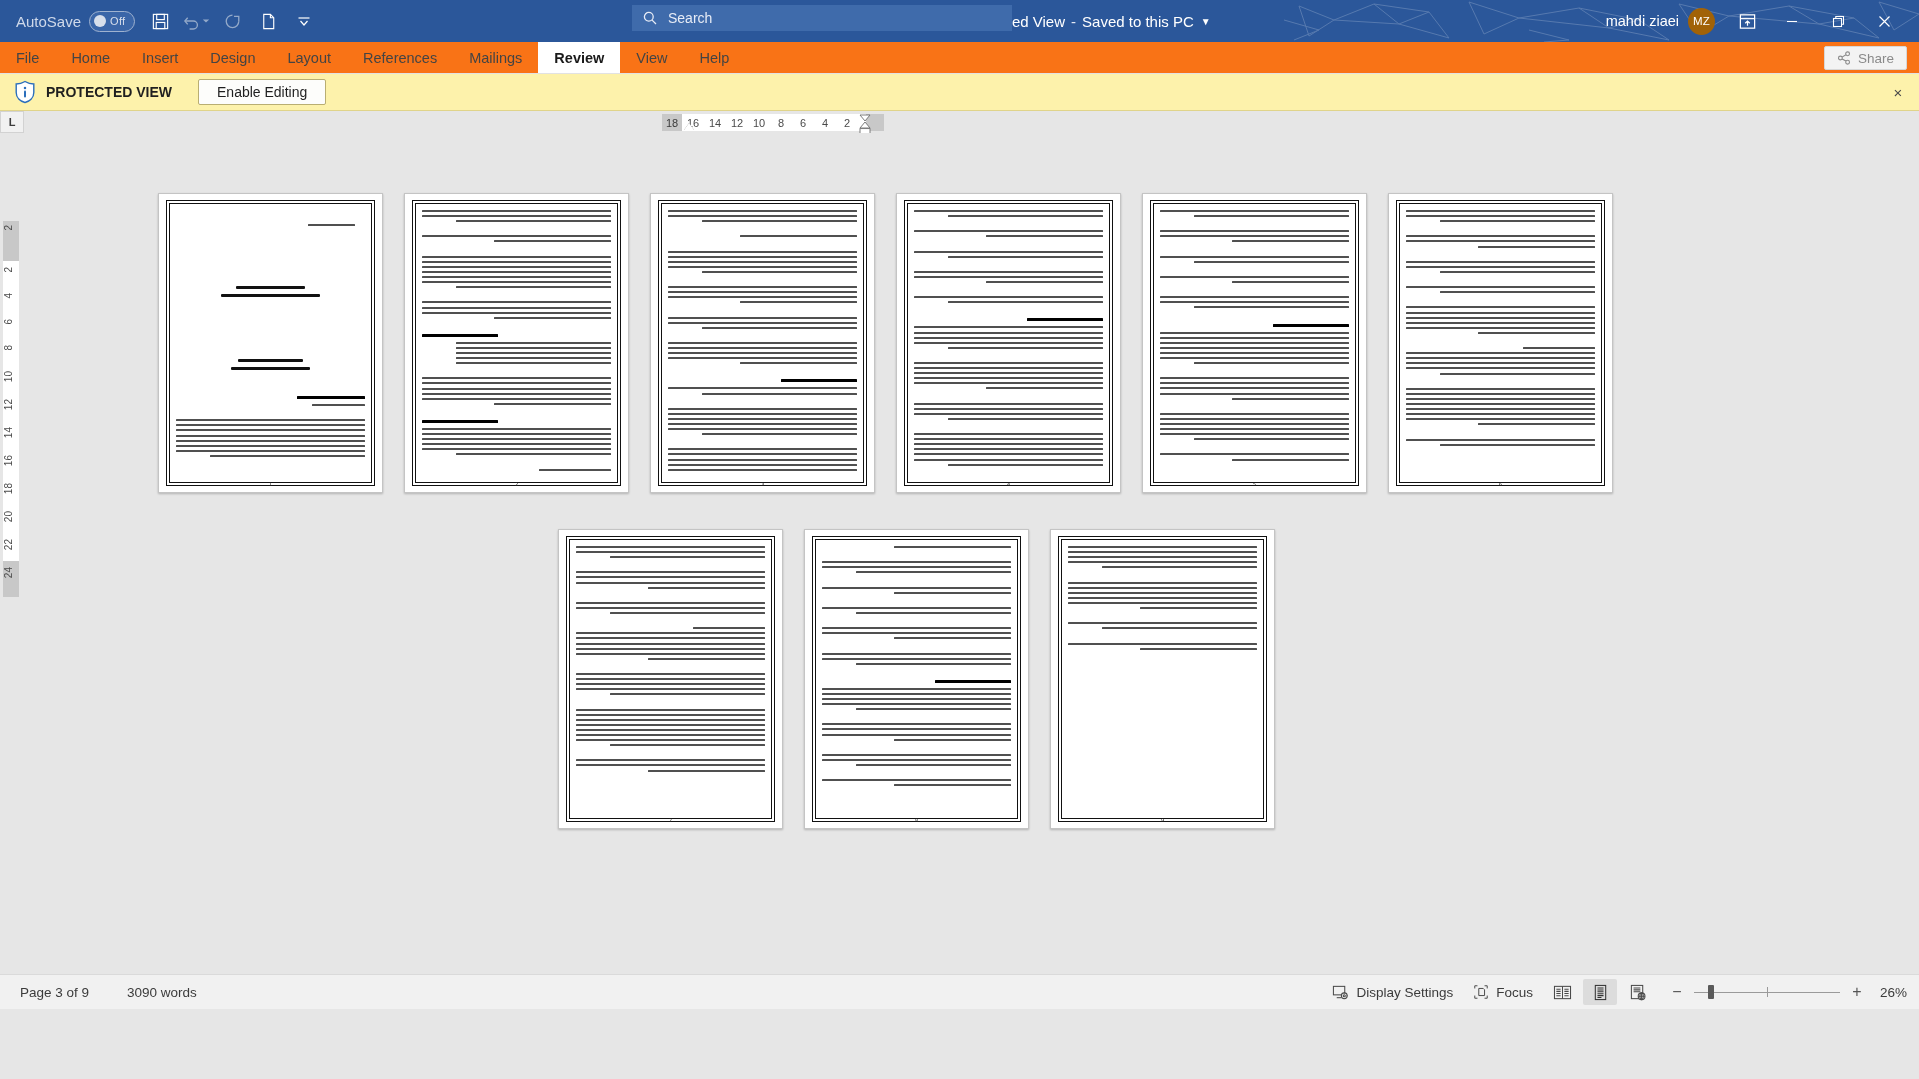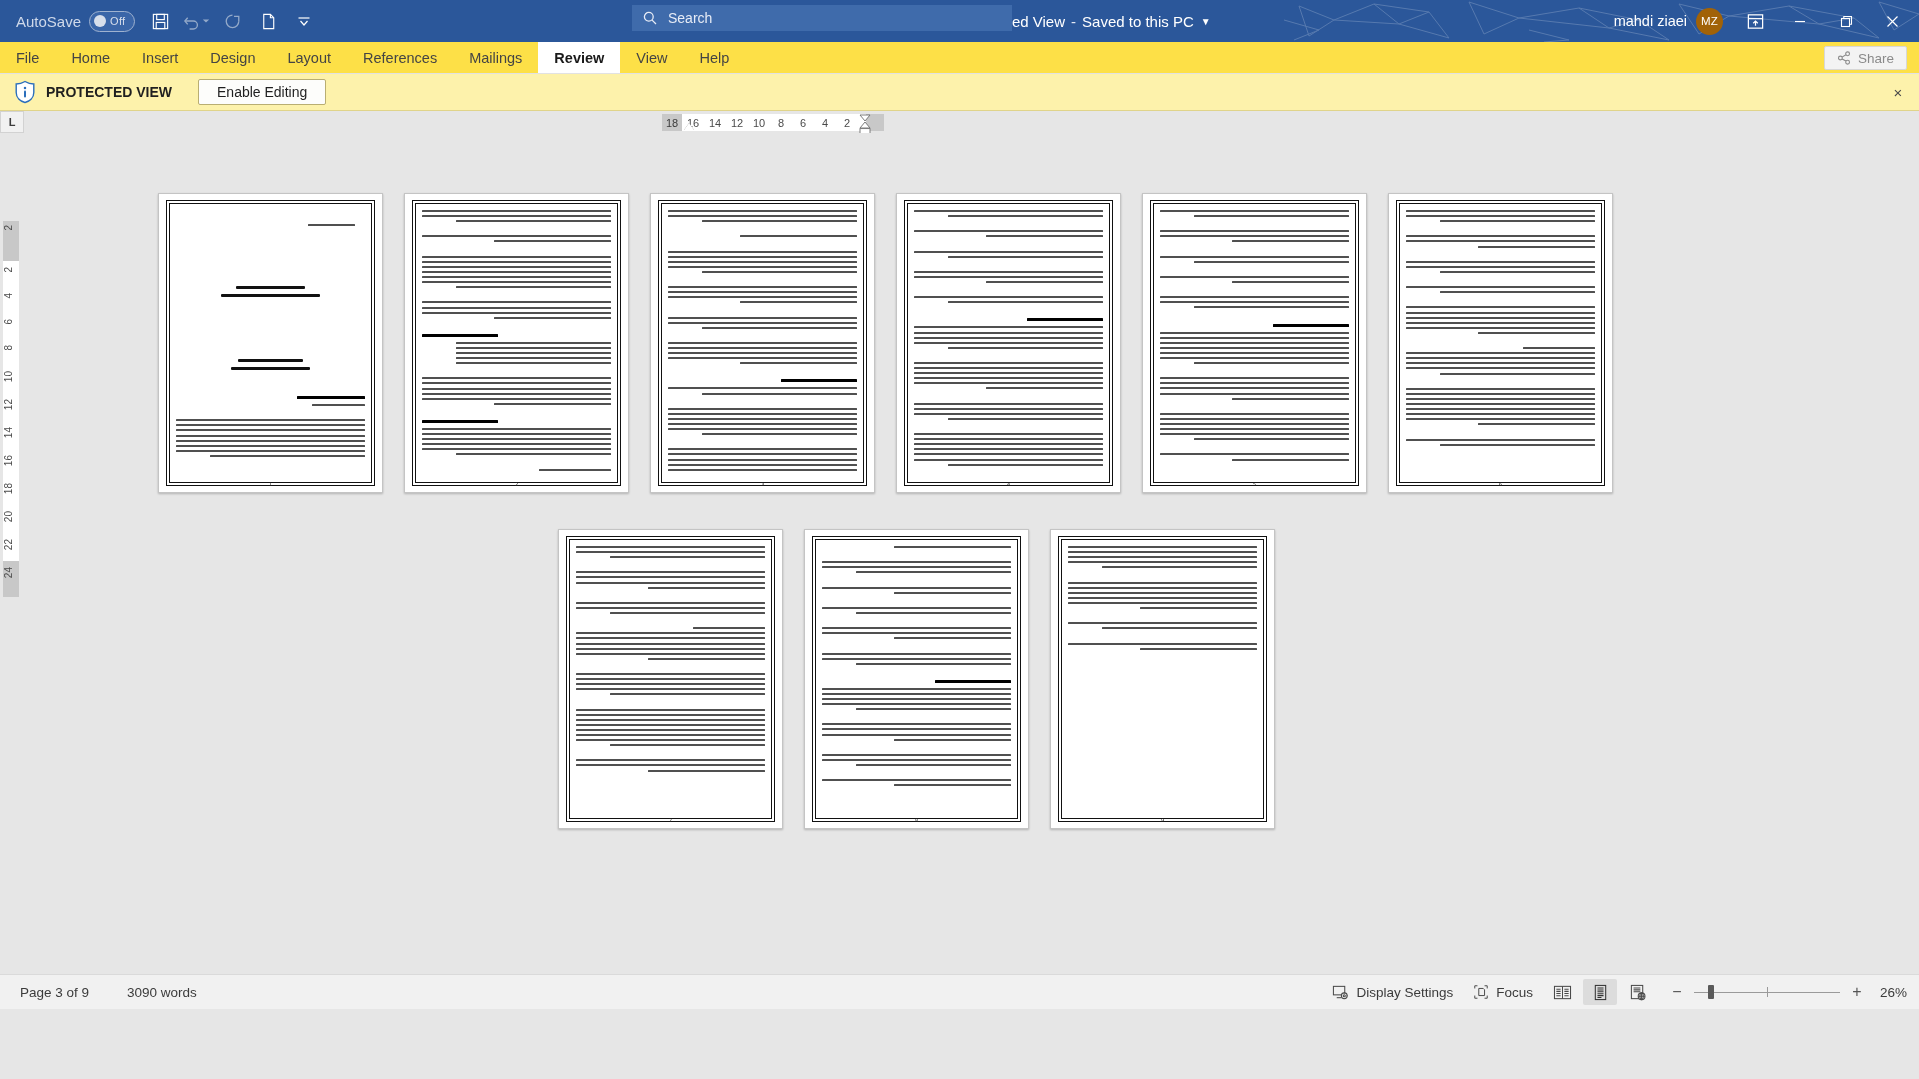--- a/index.html
+++ b/index.html
@@ -83,21 +83,21 @@
     left: 632px; top: 5px;
     width: 380px; height: 26px;
     background: #3f6bab;
     display: flex; align-items: center;
     gap: 10px;
     padding: 0 10px;
     color: #e7ecf6;
     font-size: 14px;
   }
   .tb-right {
-    position: absolute; right: 4px; top: 0;
+    position: absolute; right: 12px; top: 0;
     height: 42px;
     display: flex; align-items: center;
     gap: 0px;
     z-index: 3;
   }
   .account {
     display: flex; align-items: center; gap: 9px;
     padding: 0 10px;
     font-size: 14.5px; color: #ffffff;
   }
@@ -115,21 +115,21 @@
   .wincaption { display: flex; }
   .wbtn {
     width: 46px; height: 42px;
     display: flex; align-items: center; justify-content: center;
     color: #fff;
   }
 
   
   .tabsrow {
     height: 32px;
-    background: #fde047;
+    background: #f97316;
     display: flex;
     align-items: stretch;
     position: relative;
     border-bottom: 1px solid #e2e2e2;
   }
   .tab {
     padding: 0 16px;
     display: flex; align-items: center;
     font-size: 14.5px;
     color: #444444;

